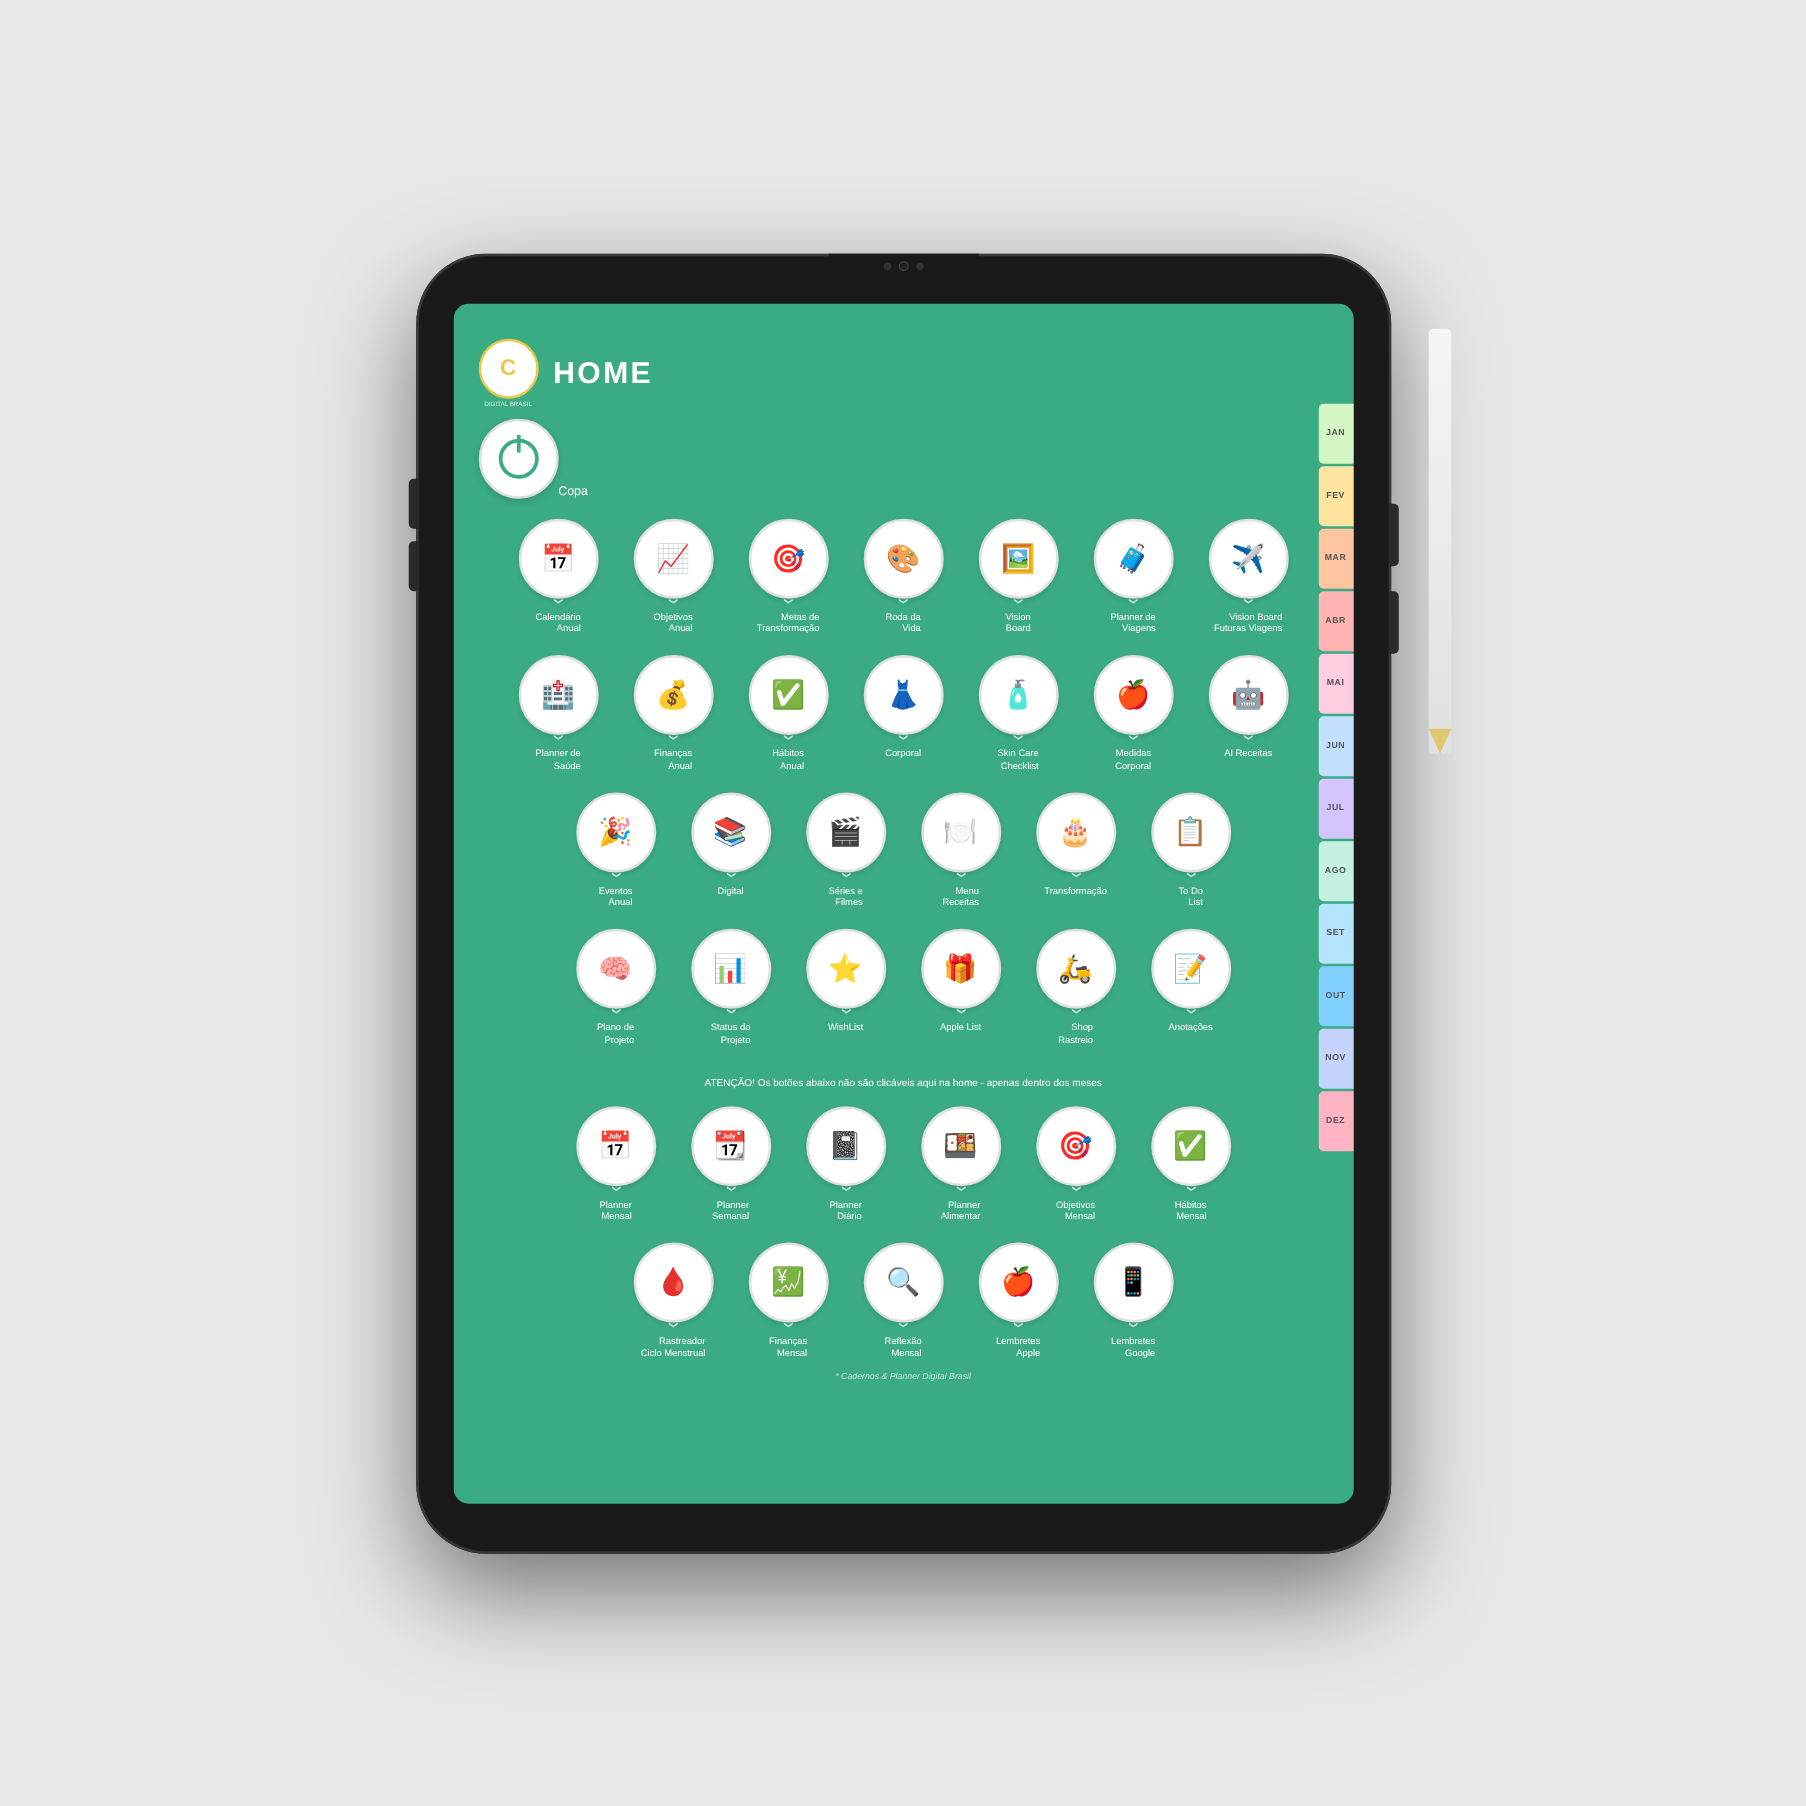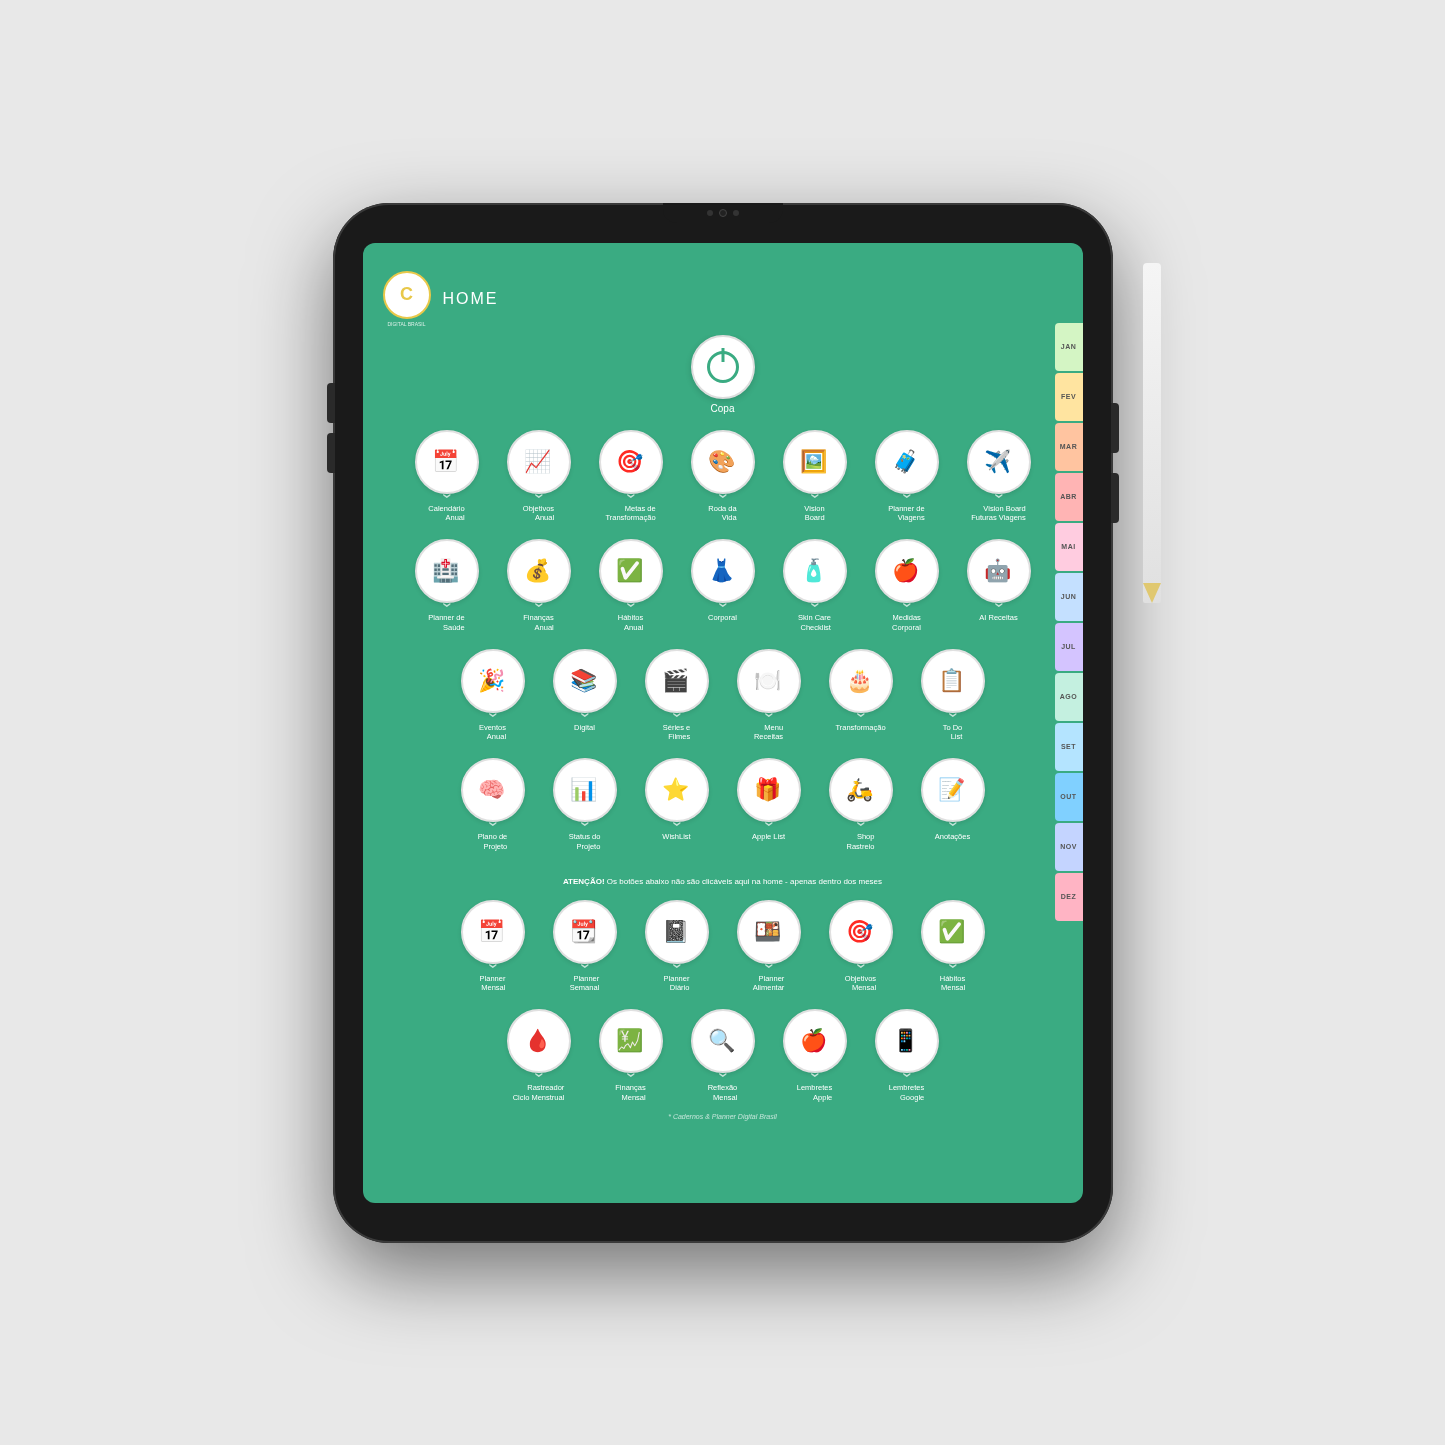--- a/index.html
+++ b/index.html
@@ -102,22 +102,22 @@
       font-weight: bold;
       color: #e8c84a;
     }
     .logo-text {
       font-size: 5px;
       color: white;
       opacity: 0.8;
       text-align: center;
     }
     .home-title {
-      font-size: 16px;
-      font-weight: 400;
+      font-size: 24px;
+      font-weight: 700;
       color: white;
       letter-spacing: 2px;
     }
     .pencil {
       position: absolute;
       right: -48px;
       top: 60px;
       width: 18px;
       height: 340px;
       background: linear-gradient(to bottom, #f5f5f5, #e0e0e0);
@@ -142,22 +142,22 @@
       flex: 1;
       overflow-y: auto;
       padding: 0 20px 20px 20px;
       scrollbar-width: none;
     }
     .main-content::-webkit-scrollbar { display: none; }
 
     
     .copa-section {
       display: flex;
-      flex-direction: column;
-      align-items: center;
+      flex-direction: row;
+      align-items: flex-end;
       margin-bottom: 16px;
     }
     .copa-btn {
       width: 64px;
       height: 64px;
       border-radius: 50%;
       background: white;
       border: 2px solid #ddd;
       display: flex;
       align-items: center;
@@ -238,21 +238,21 @@
     .section-divider { height: 12px; }
 
     .attention-text {
       font-size: 8px;
       color: white;
       text-align: center;
       margin: 8px 0 12px 0;
       line-height: 1.5;
     }
     .attention-text strong {
-      font-weight: 700;
+      font-weight: 400;
     }
 
     .footer-text {
       font-size: 7px;
       color: rgba(255,255,255,0.7);
       text-align: center;
       margin-top: 10px;
       font-style: italic;
     }
 

